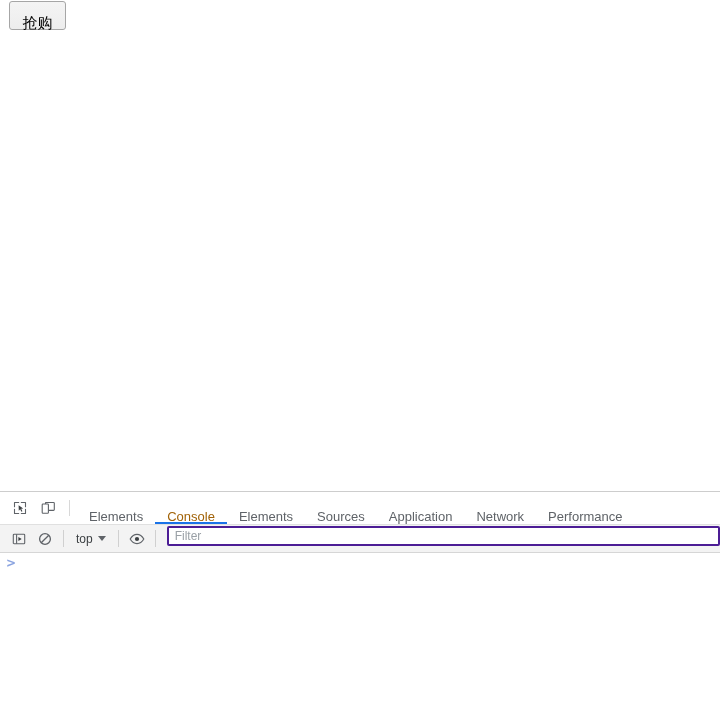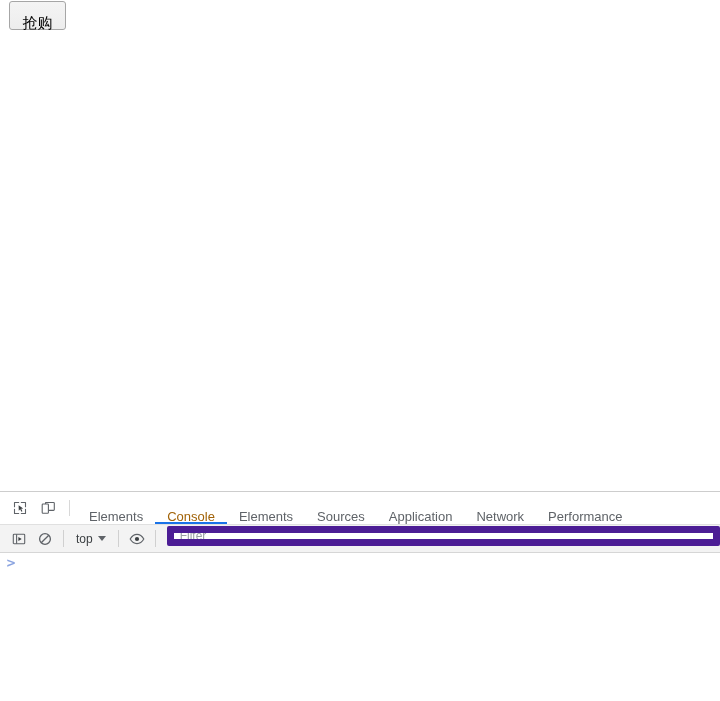--- a/index.html
+++ b/index.html
@@ -164,21 +164,21 @@
     border-left: 4px solid transparent;
     border-right: 4px solid transparent;
     border-top: 5px solid #5f6368;
   }
 
   .filter-input {
     flex: 1 1 auto;
     height: 20px;
     margin: 0 0 6px 6px;
     background: #ffffff;
-    border: 7px solid #4c1d95;
+    border: 2px solid #4c1d95;
     border-radius: 2px;
     font-family: "Liberation Sans", sans-serif;
     font-size: 12px;
     color: #3c4043;
     padding: 0 6px;
     box-sizing: border-box;
     outline: none;
   }
   .filter-input::placeholder { color: #9aa0a6; }
 

